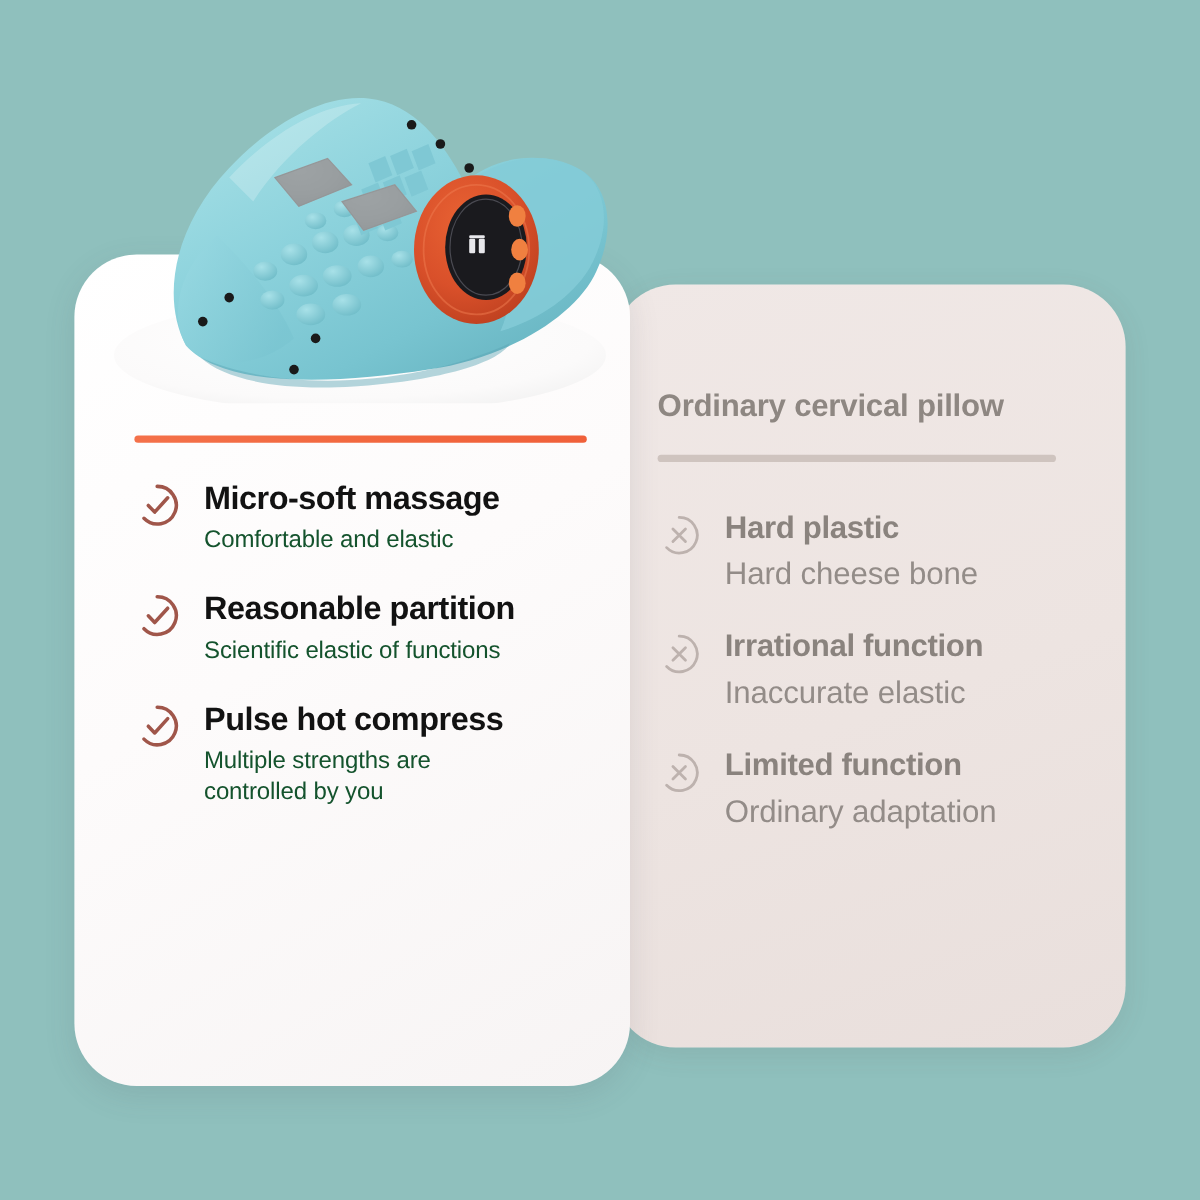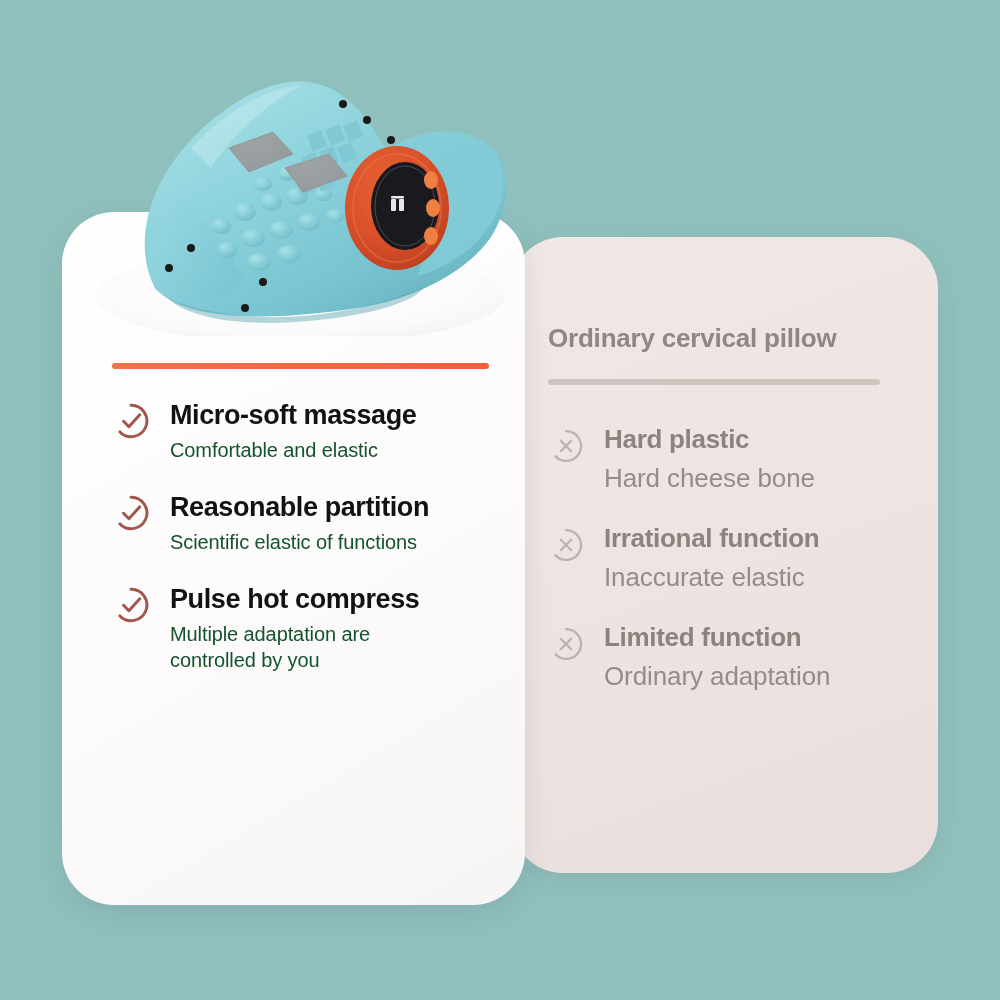--- a/index.html
+++ b/index.html
@@ -343,21 +343,21 @@
 
       <div class="feat">
         <span class="feat-icon">
           <svg viewBox="0 0 40 40" xmlns="http://www.w3.org/2000/svg">
             <path d="M20 3.5 A16.5 16.5 0 1 1 8.4 31.5" fill="none" stroke="#A0564A" stroke-width="3.1" stroke-linecap="round"></path>
             <path d="M12.2 20.2 l5.6 5.9 l11.4 -12.6" fill="none" stroke="#A0564A" stroke-width="3.1" stroke-linecap="round" stroke-linejoin="round"></path>
           </svg>
         </span>
         <span class="feat-text">
           <div class="feat-title">Pulse hot compress</div>
-          <div class="feat-sub">Multiple adaptation are
+          <div class="feat-sub">Multiple strengths are
 controlled by you</div>
         </span>
       </div>
 
     </div>
   </div>
 
   <div id="ordinary-content">
 
     <div id="ordinary-title">Ordinary cervical pillow</div>

